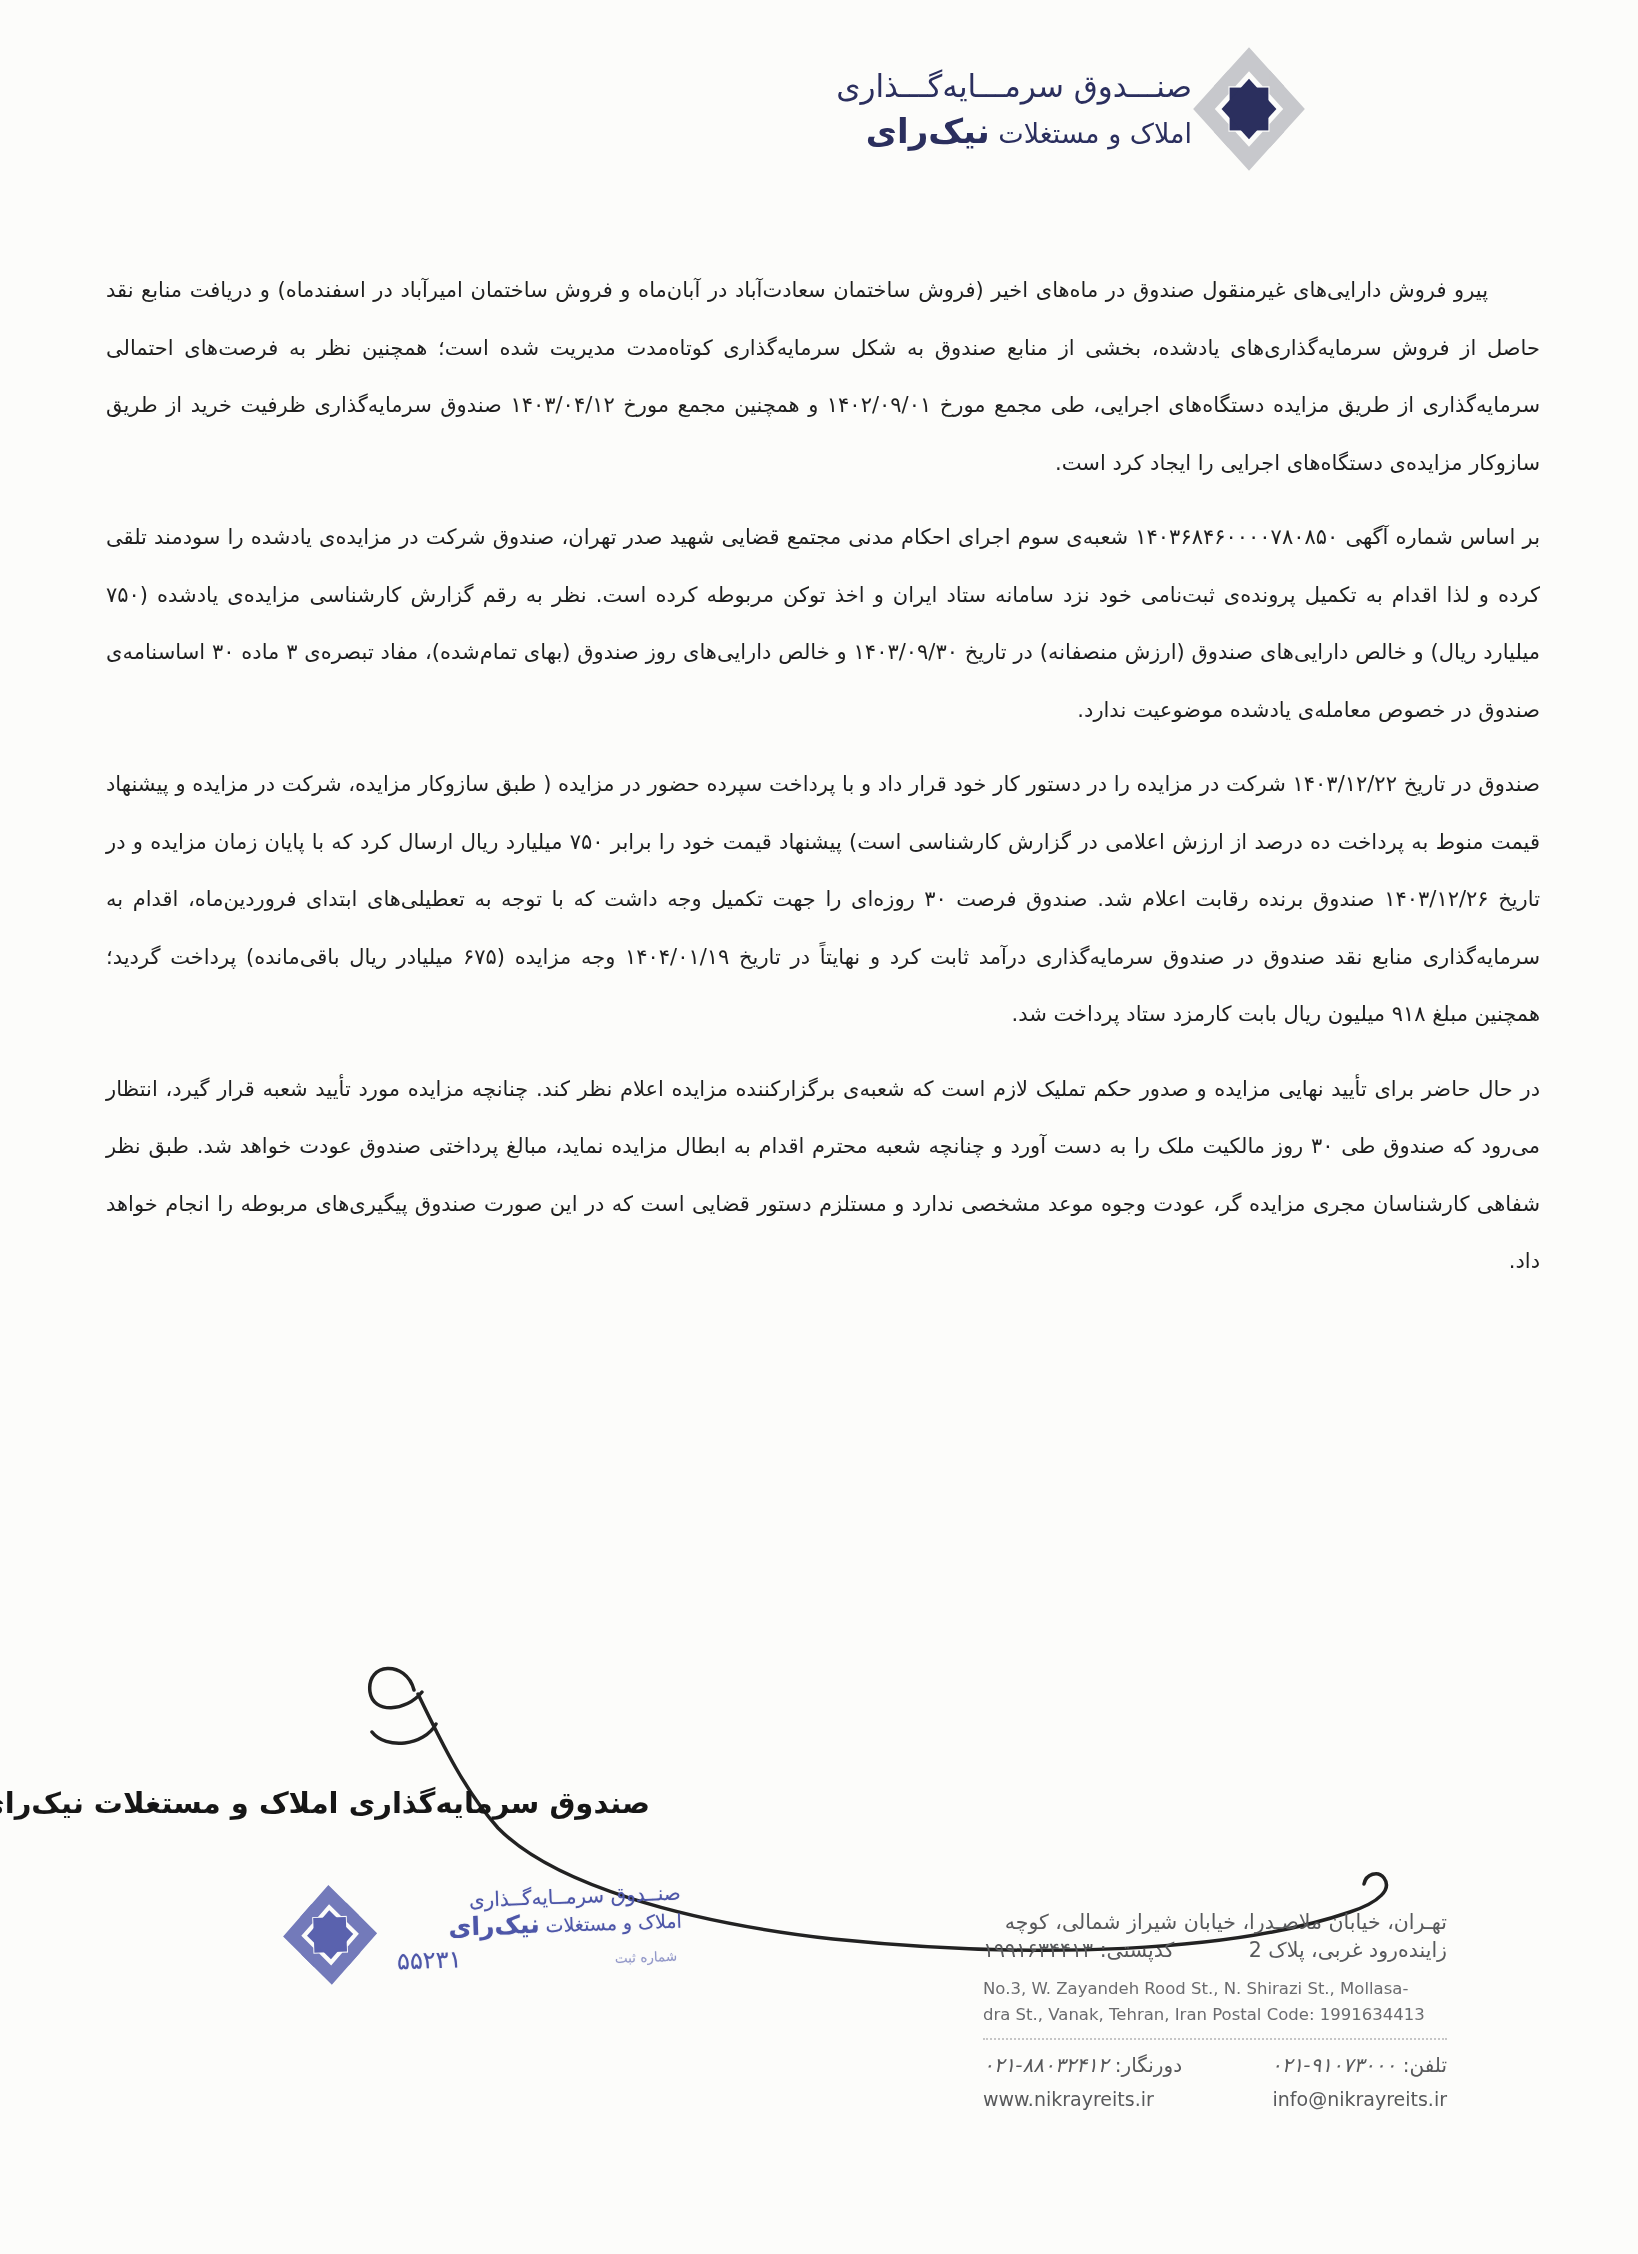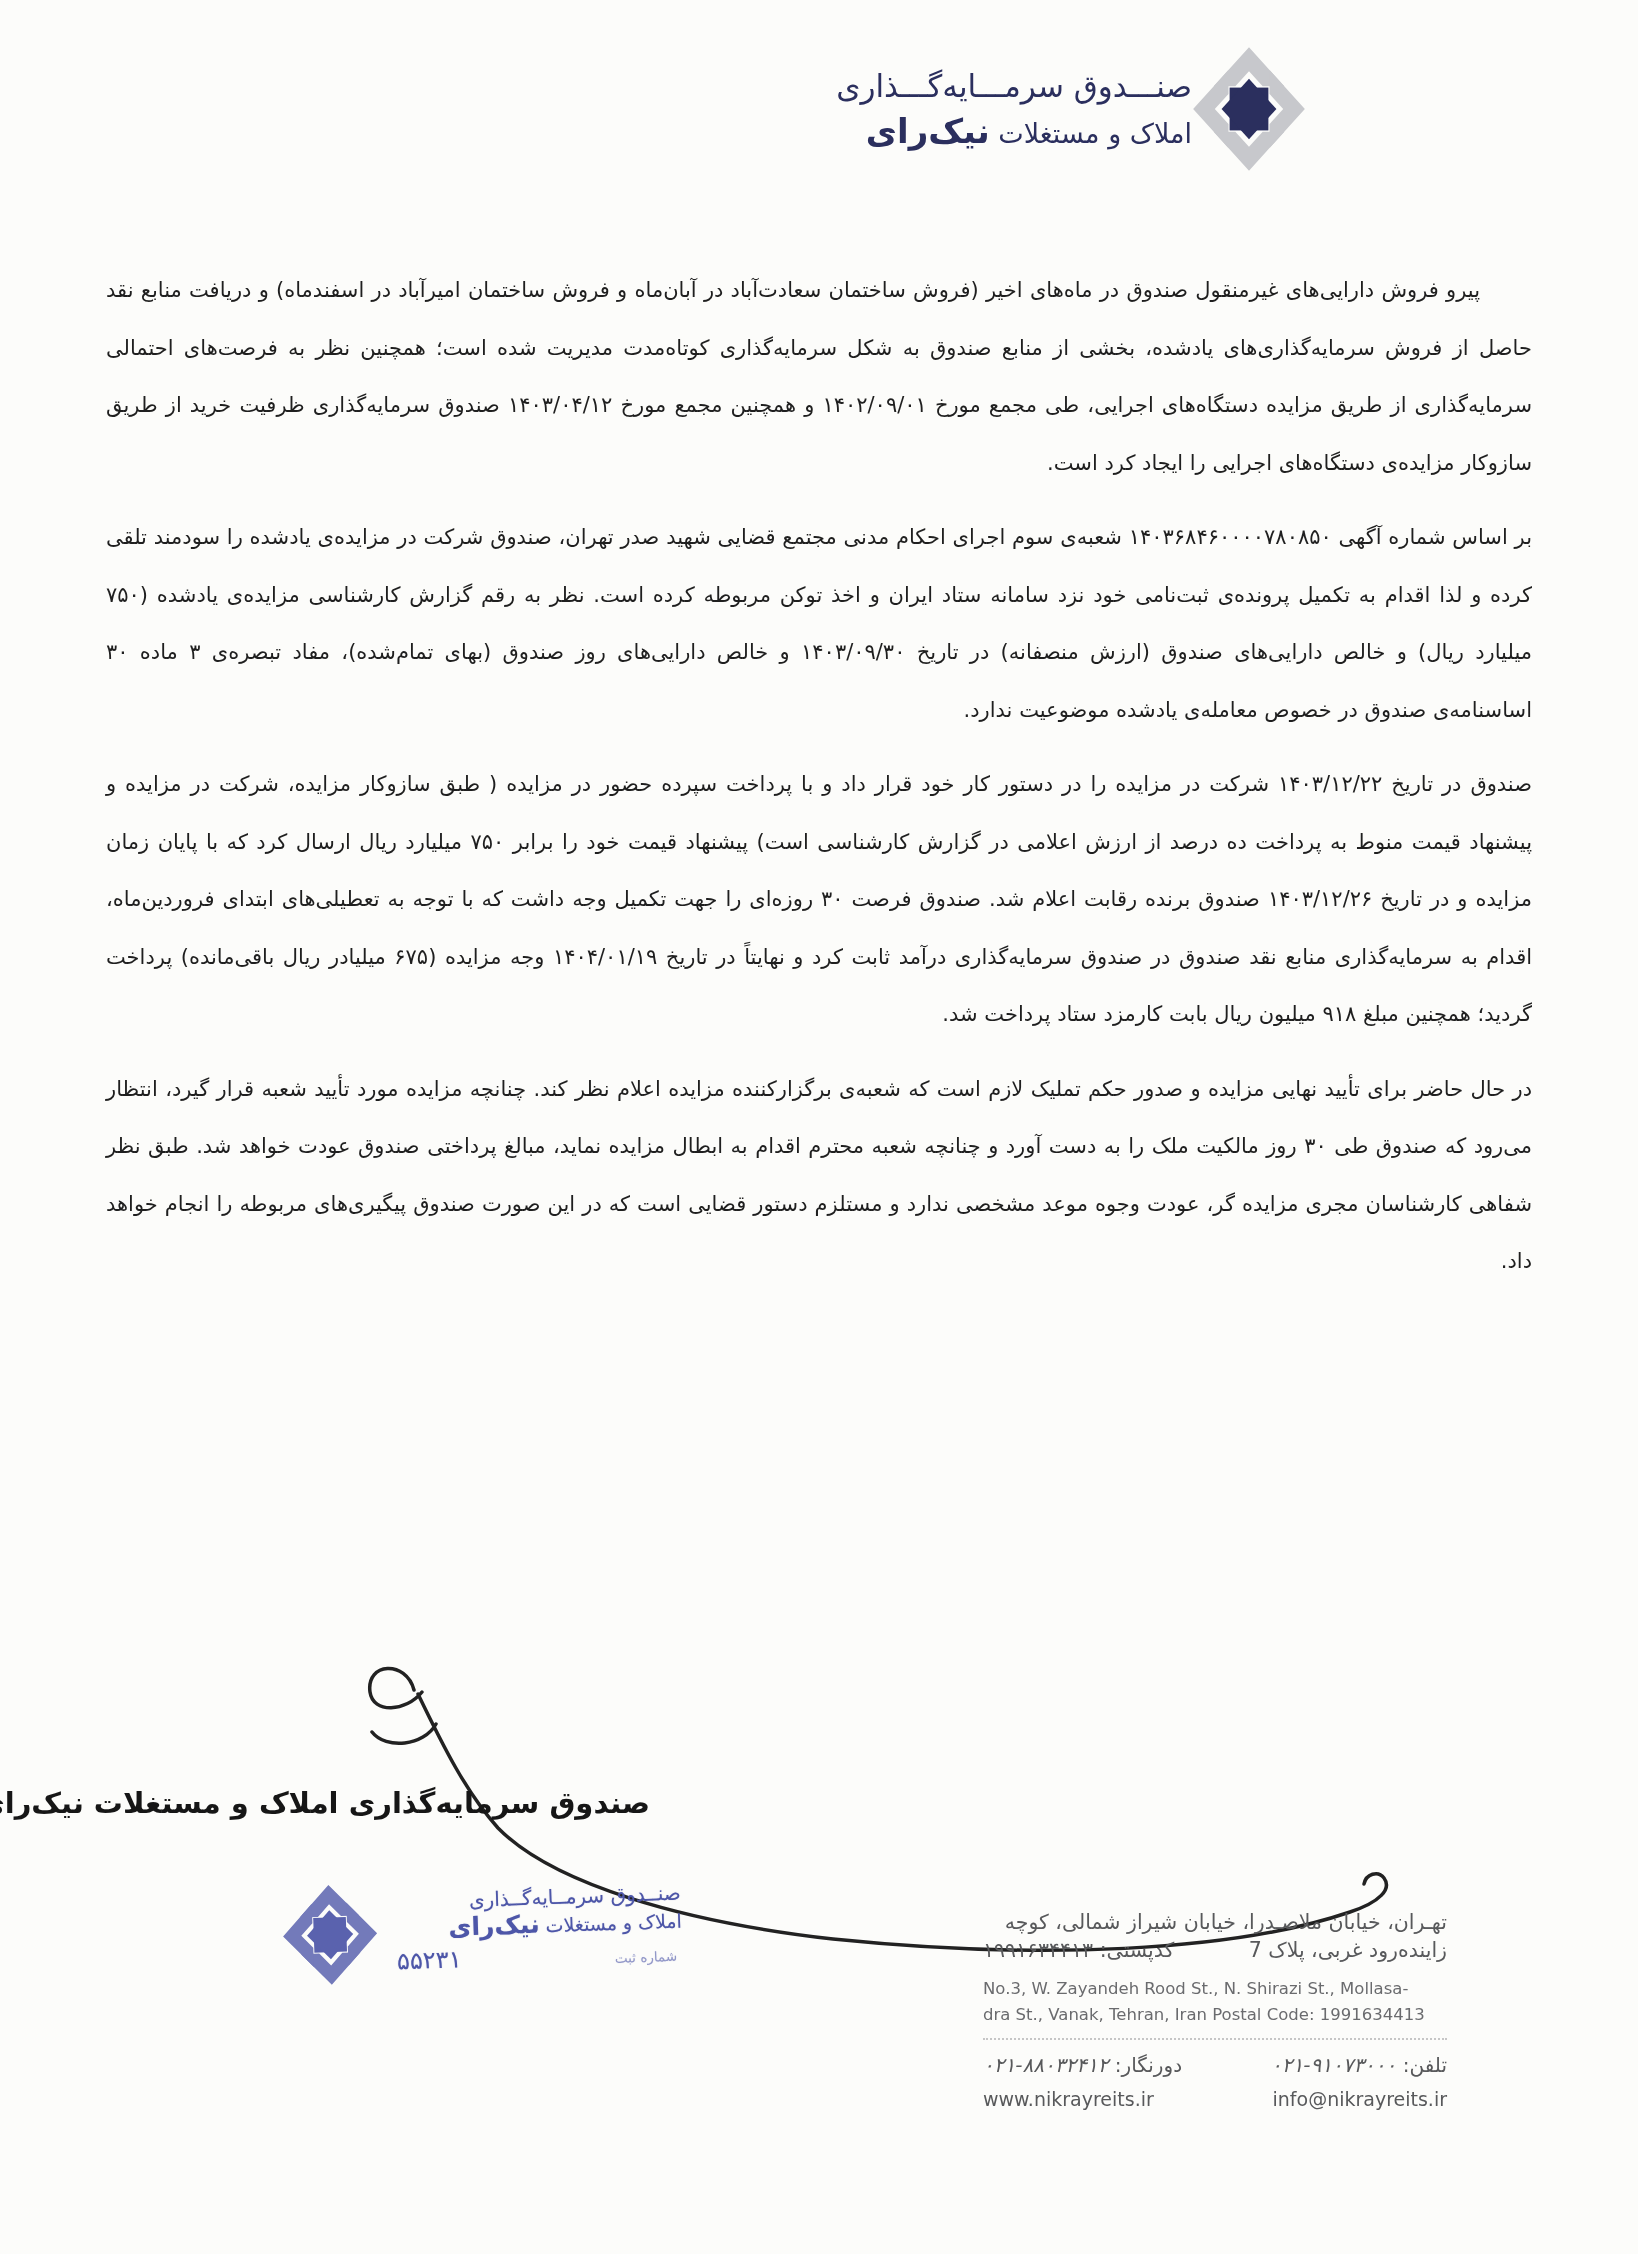--- a/index.html
+++ b/index.html
@@ -26,21 +26,21 @@
   .logo-l2 b{font-size:34px;font-weight:700;}
   .mark{display:block;}
   .logo .mark{width:114px;height:126px;}
 
   
   .letter{
     position:absolute;left:106px;top:262px;width:1438px;
     direction:rtl;text-align:justify;
     font-size:21px;line-height:57.5px;color:var(--body-text,#1f1f1f);
   }
-  .letter p{margin:0 12px 17px 0;}
+  .letter p{margin:0 4px 17px 0;}
   .letter p.indent{text-indent:52px;}
 
   
   .sig{position:absolute;left:348px;top:1652px;width:1062px;height:322px;}
   .sig-name{
     position:absolute;left:168px;top:1786px;width:482px;
     direction:rtl;text-align:center;
     font-size:29px;font-weight:700;color:#161616;white-space:nowrap;
   }
 
@@ -138,21 +138,21 @@
       <div class="st3">
         <span class="st-label">شماره ثبت</span>
         <span class="st-num">۵۵۲۳۱</span>
       </div>
     </div>
   </div>
 
   <div class="fcol">
     <div class="fa1">تهـران، خیابان ملاصـدرا، خیابان شیراز شمالی، کوچه</div>
     <div class="fa2">
-      <span>زاینده‌رود غربی، پلاک 7</span>
+      <span>زاینده‌رود غربی، پلاک 2</span>
       <span><span>کدپستی:</span> <span>۱۹۹۱۶۳۴۴۱۳</span></span>
     </div>
     <div class="en">No.3, W. Zayandeh Rood St., N. Shirazi St., Mollasa-</div>
     <div class="en">dra St., Vanak, Tehran, Iran Postal Code: 1991634413</div>
     <div class="divider"></div>
     <div class="crow">
       <span><span>تلفن:</span> <bdo dir="ltr">۰۲۱-۹۱۰۷۳۰۰۰</bdo></span>
       <span><span>دورنگار:</span> <bdo dir="ltr">۰۲۱-۸۸۰۳۲۴۱۲</bdo></span>
     </div>
     <div class="wrow">

